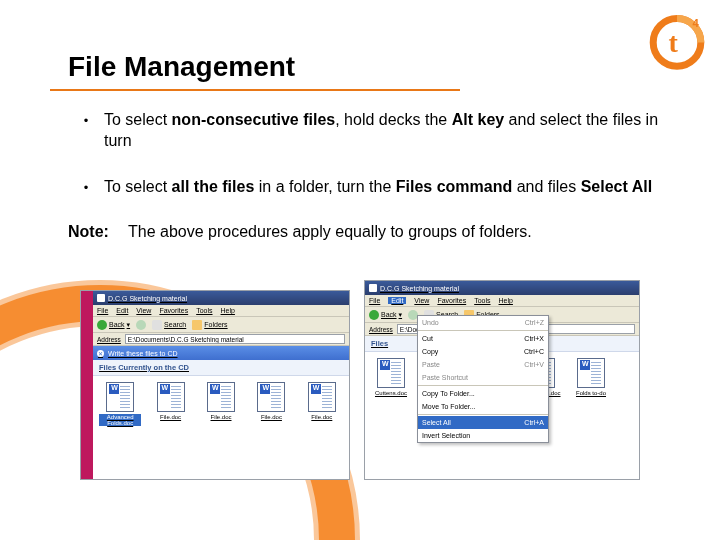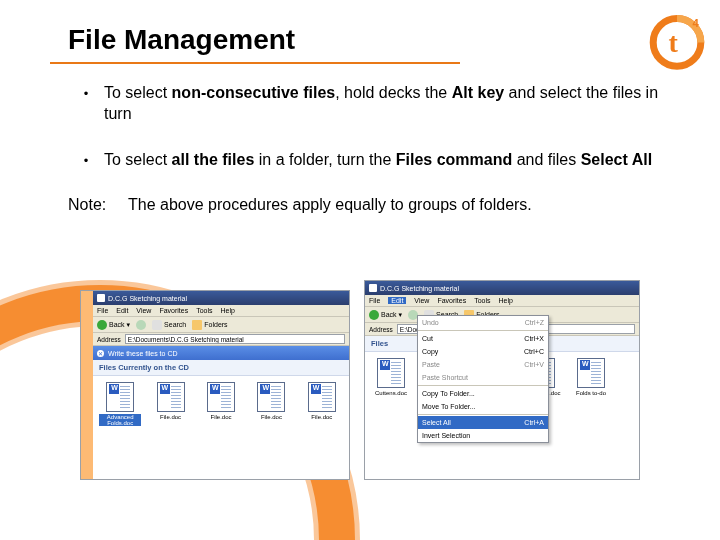--- a/index.html
+++ b/index.html
@@ -6,35 +6,35 @@
   body { width: 720px; height: 540px; font-family: Arial, Helvetica, sans-serif; background: #fff; position: relative; overflow: hidden; }
 
   
   .logo { position: absolute; top: 6px; right: 8px; width: 70px; height: 70px; }
   .logo svg { width: 100%; height: 100%; }
 
   
   .band { position: absolute; left: -160px; bottom: -260px; width: 520px; height: 520px; border-radius: 50%; border: 46px solid rgba(245,130,30,0.45); pointer-events: none; }
   .band.inner { width: 510px; height: 510px; border-width: 36px; border-color: rgba(245,130,30,0.85); left: -155px; bottom: -255px; }
 
-  h1 { font-size: 28px; font-weight: bold; color: #000; padding: 24px 0 6px 68px; }
+  h1 { font-size: 28px; font-weight: bold; color: #000; padding: 24px 0 6px 68px; margin-top: 27px; }
   .rule { height: 1.5px; background: #e97817; margin-left: 50px; width: 410px; margin-bottom: 18px; }
 
   .content { margin-left: 68px; margin-right: 60px; font-size: 16px; line-height: 1.35; color: #000; }
   ul { list-style: none; }
   li { display: flex; margin-bottom: 24px; }
   li .bullet { width: 36px; flex: 0 0 36px; text-align: center; font-size: 13px; padding-top: 3px; }
   li .txt { flex: 1; }
   .note-row { display: flex; margin-top: 6px; }
-  .note-label { width: 60px; flex: 0 0 60px; font-weight: normal; }
+  .note-label { width: 60px; flex: 0 0 60px; font-weight: bold; }
   b { font-weight: bold; }
 
   
   .shots { position: absolute; left: 80px; top: 280px; width: 560px; height: 210px; display: flex; gap: 14px; }
-  .shot { background: #fdba74; border: 1px solid #9aa0a8; font-size: 8px; display: flex; flex-direction: column; }
+  .shot { background: #be185d; border: 1px solid #9aa0a8; font-size: 8px; display: flex; flex-direction: column; text-decoration: underline; }
   .shot1 { width: 270px; height: 190px; margin-top: 10px; padding-left: 12px; }
   .shot2 { width: 280px; height: 200px; }
 
   .titlebar { height: 14px; background: linear-gradient(#3a5a9a,#2b3e6e); color: #fff; display: flex; align-items: center; padding: 0 4px; font-size: 7px; }
   .titlebar .icon { width: 8px; height: 8px; background: #fff; margin-right: 3px; border-radius: 1px; }
   .menu { height: 12px; background: #ece9d8; display: flex; gap: 8px; align-items: center; padding: 0 4px; font-size: 7px; color: #000; border-bottom: 1px solid #c9c6b8; }
   .menu span.sel { background: #316ac5; color: #fff; padding: 0 3px; }
   .tool { height: 16px; background: #ece9d8; display: flex; align-items: center; gap: 6px; padding: 0 4px; border-bottom: 1px solid #c9c6b8; font-size: 7px; }
   .tool .tb { display: flex; align-items: center; gap: 2px; }
   .tb .ico { width: 10px; height: 10px; border-radius: 50%; display: inline-block; }

